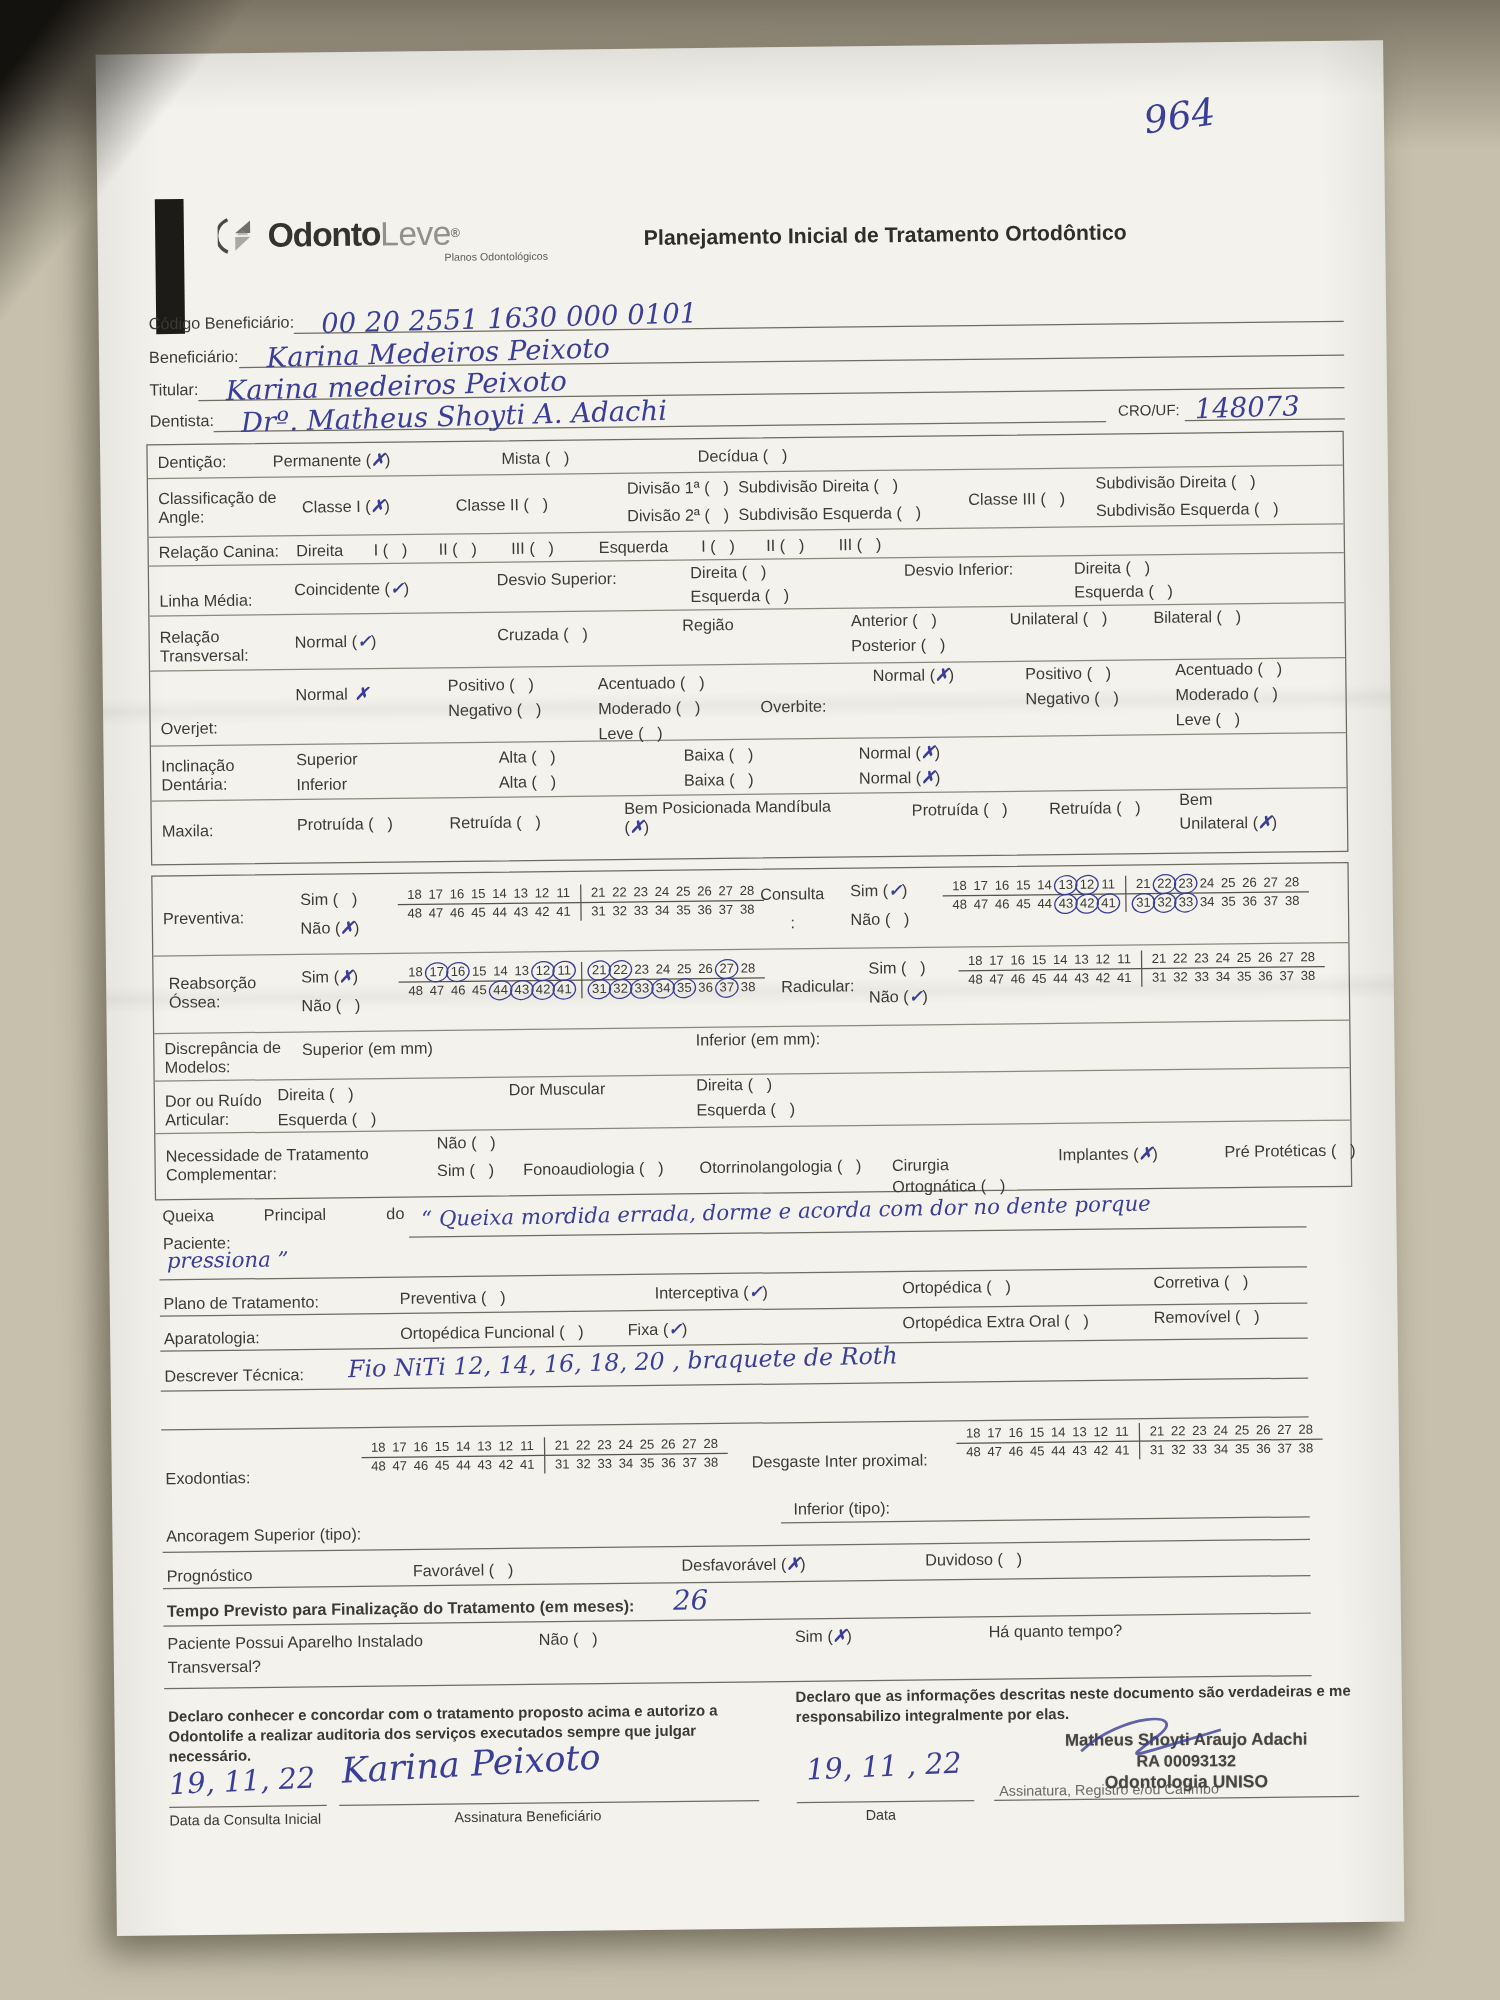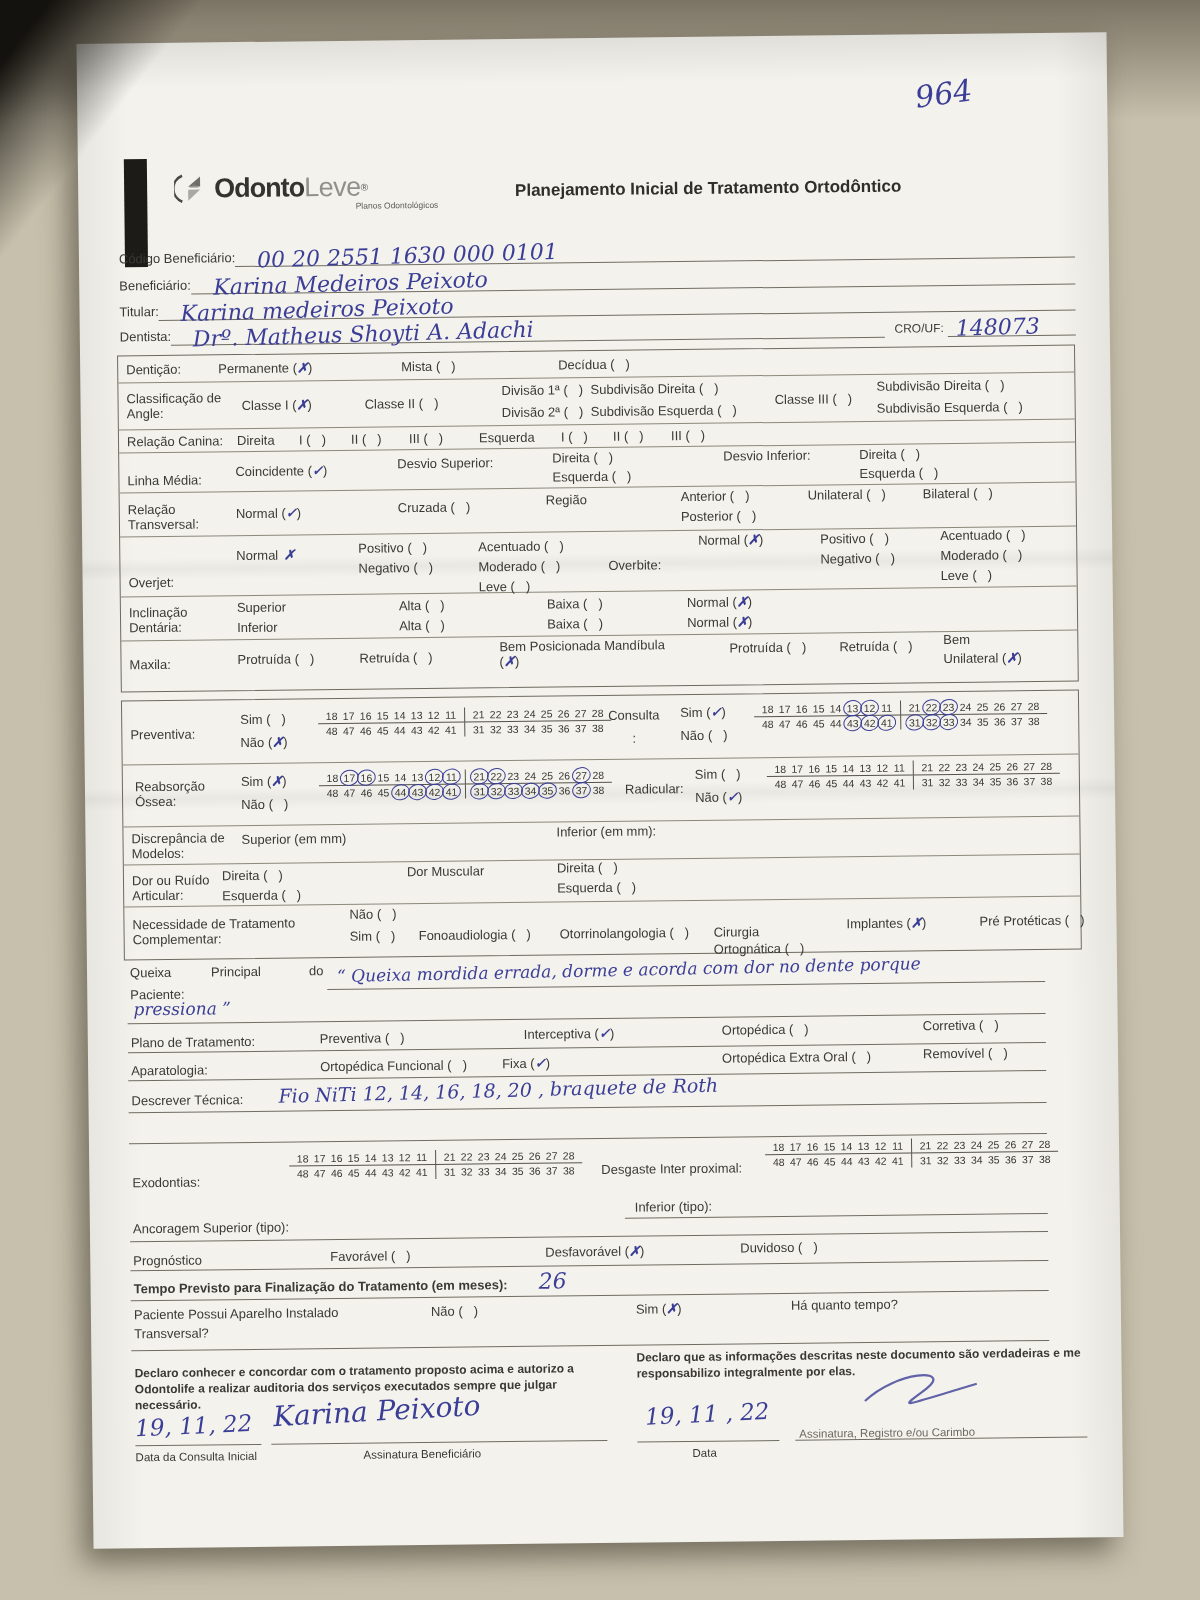--- a/index.html
+++ b/index.html
@@ -570,18 +570,23 @@
     <span class="abs ftlab" style="left:0;top:86px">Data da Consulta Inicial</span>
     <span class="abs ftlab" style="left:228px;top:86px">Assinatura Beneficiário</span>
   </div>
   <div class="abs" style="left:545px;top:1312px;width:450px">
     <div class="decl" style="width:446px;font-weight:600">Declaro que as informações descritas neste documento são verdadeiras e me responsabilizo integralmente por elas.</div>
     <span class="abs hand" style="left:8px;top:52px;font-size:23px;transform:rotate(-2deg)">19, 11 , 22</span>
     <div class="uline" style="left:0;top:92px;width:142px"></div>
     <span class="abs ftlab" style="left:55px;top:98px">Data</span>
     <div class="uline" style="left:158px;top:92px;width:292px"></div>
     <span class="abs carimbo" style="left:162px;top:80px">Assinatura, Registro e/ou Carimbo</span>
+    <div class="abs stamp" style="left:172px;top:38px;width:280px">
+      <div style="font-size:13.5px">Matheus Shoyti Araujo Adachi</div>
+      <div style="font-size:13px">RA 00093132</div>
+      <div style="font-size:14px">Odontologia UNISO</div>
+    </div>
     <svg class="abs" style="left:220px;top:22px" width="160" height="40">
       <path d="M8 32 C 40 2, 96 0, 70 20 S 36 40, 120 16" fill="none" stroke="#3b3e97" stroke-width="2.2" opacity=".8"></path>
     </svg>
   </div>
 </div>
 </div>
 
 </body></html>

